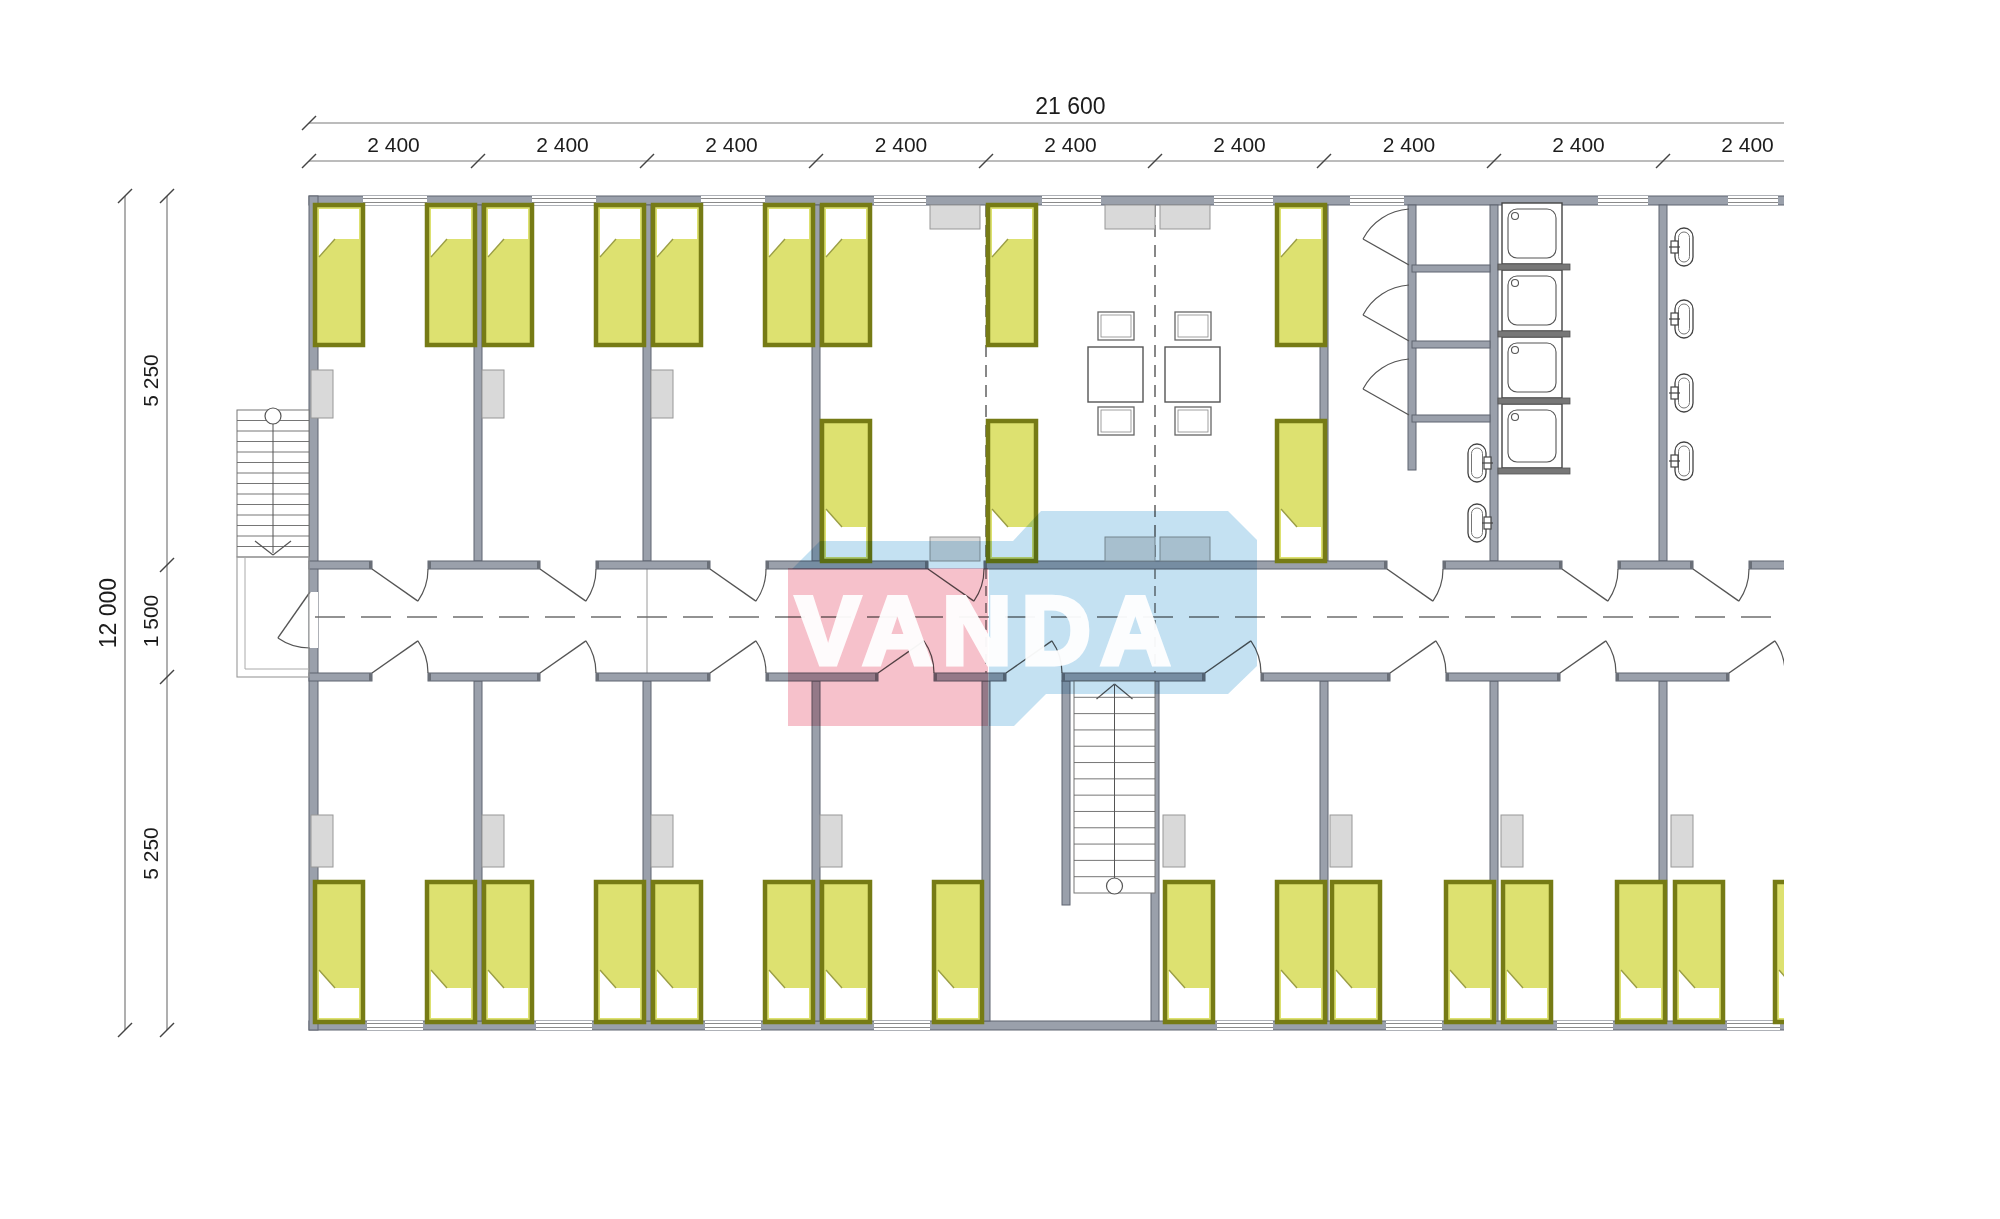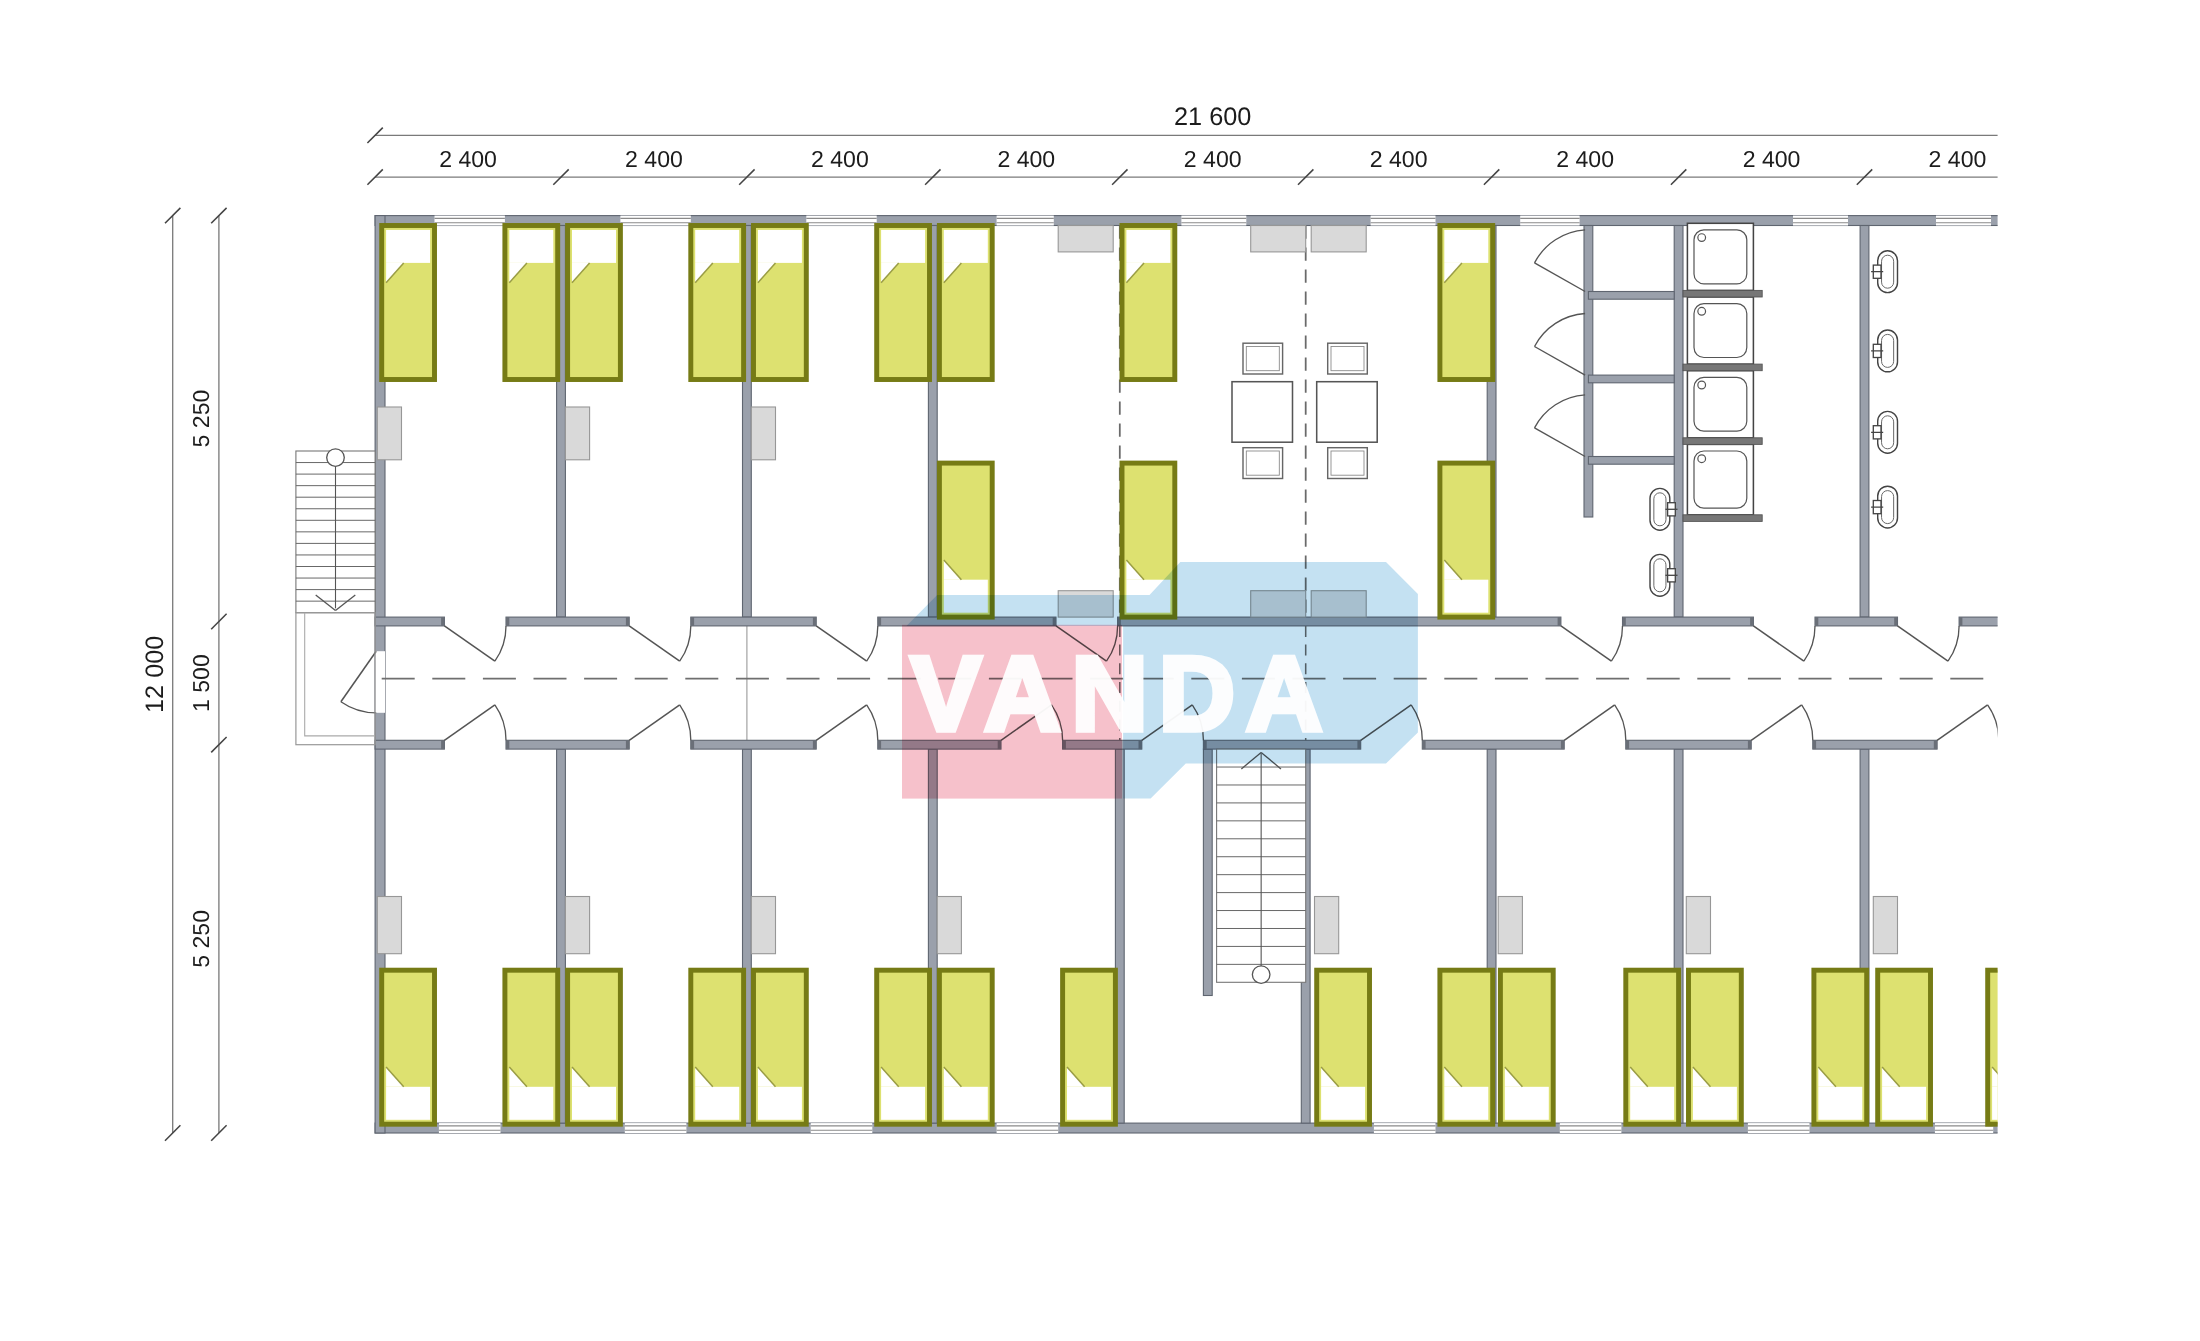--- a/index.html
+++ b/index.html
@@ -1,17 +1,17 @@
 <!DOCTYPE html>
 <html><head>
 <meta charset="utf-8">
 <style>
   html,body{margin:0;padding:0;background:#ffffff;}
   #stage{position:relative;width:1784px;height:1219px;background:#ffffff;overflow:hidden;
-         font-family:"Liberation Sans",sans-serif;padding-left:32px;}
+         font-family:"Liberation Sans",sans-serif;}
   svg text{font-family:"Liberation Sans","DejaVu Sans",sans-serif;}
 </style>
 </head>
 <body>
 
 <div id="stage"><svg width="2000" height="1219" viewBox="0 0 2000 1219">
       <g>
         <rect x="309" y="196" width="1523" height="9" fill="#9aa0ab" stroke="#5f6570" stroke-width="1"></rect>
         <rect x="309" y="1021" width="1523" height="9" fill="#9aa0ab" stroke="#5f6570" stroke-width="1"></rect>
         <rect x="309" y="196" width="9" height="834" fill="#9aa0ab" stroke="#5f6570" stroke-width="1"></rect>

